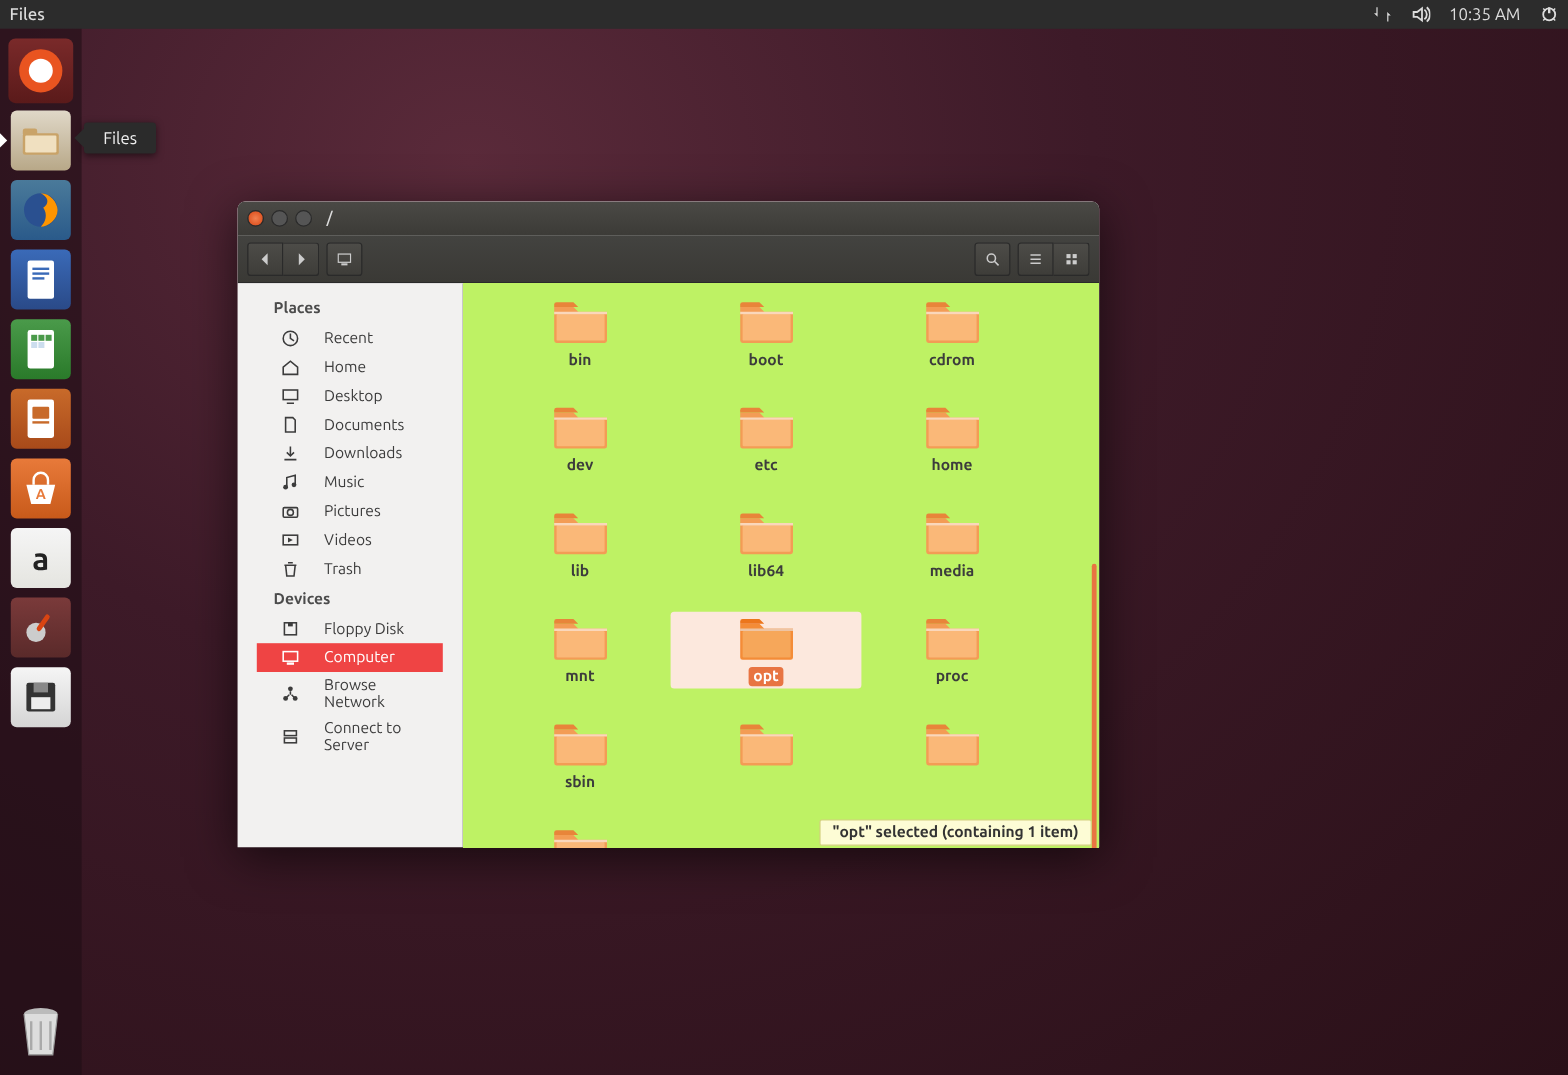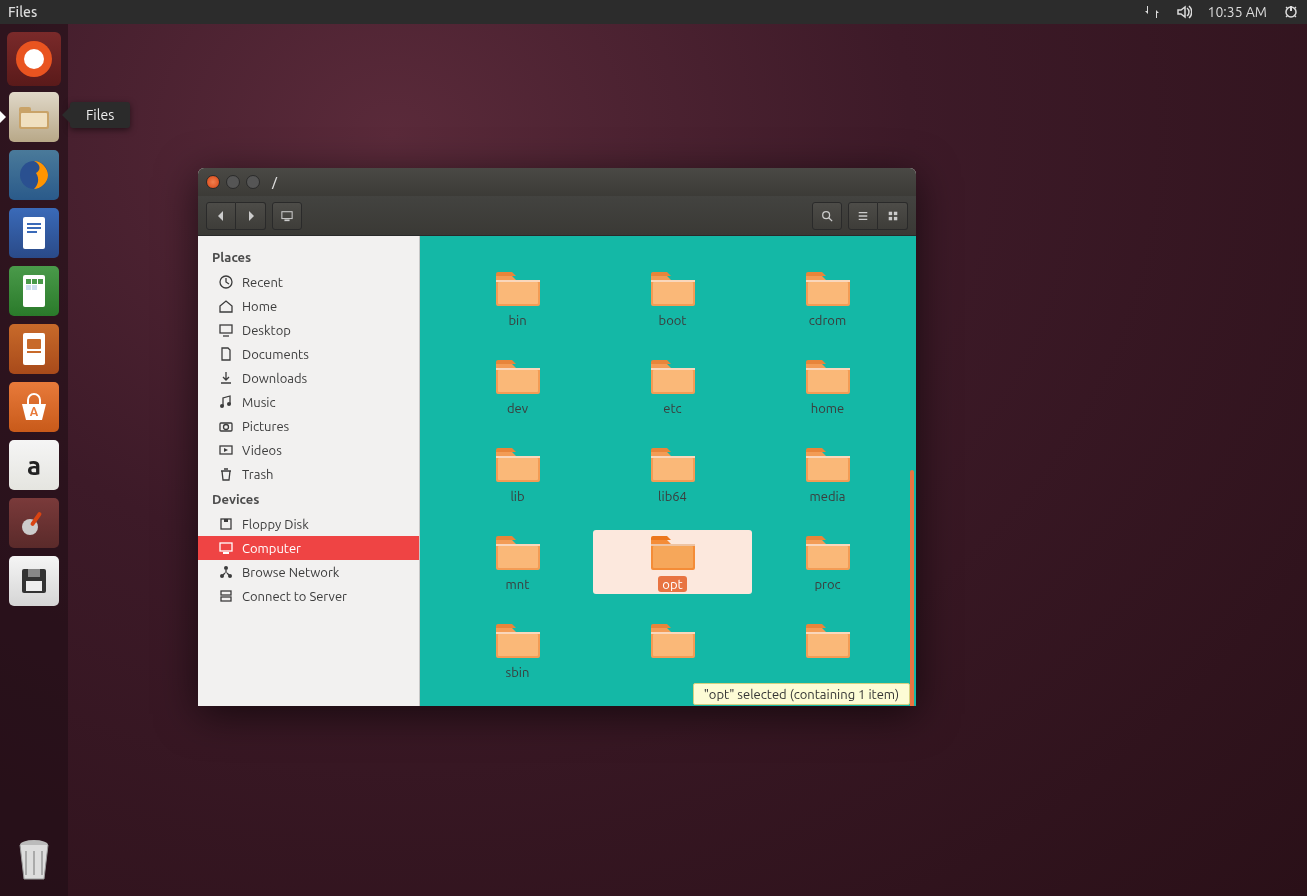--- a/index.html
+++ b/index.html
@@ -36,28 +36,28 @@
 .toolbar { height: 40px; background: linear-gradient(#434340, #3a3935); display: flex; align-items: center; padding: 0 8px; gap: 6px; border-bottom: 1px solid #2a2a2a; }
 .tb-btn { width: 30px; height: 28px; background: linear-gradient(#4d4c48, #3e3d39); border: 1px solid #2a2a2a; border-radius: 3px; display: flex; align-items: center; justify-content: center; cursor: pointer; }
 .tb-btn svg { width: 12px; height: 12px; fill: #ccc; }
 .tb-group { display: flex; }
 .tb-group .tb-btn:first-child { border-radius: 3px 0 0 3px; }
 .tb-group .tb-btn:last-child { border-radius: 0 3px 3px 0; border-left: none; }
 .tb-spacer { flex: 1; }
 
 .body { flex: 1; display: flex; overflow: hidden; position: relative; }
 
-.sidebar { width: 222px; background: #f2f1f0; border-right: 1px solid #c7c7c7; overflow-y: auto; padding: 8px 0; }
+.sidebar { width: 188px; background: #f2f1f0; border-right: 1px solid #c7c7c7; overflow-y: auto; padding: 8px 16px; }
 .sidebar-heading { font-size: 13px; font-weight: 600; color: #4c4c4c; padding: 6px 14px; }
-.sidebar-item { display: flex; align-items: center; gap: 8px; font-size: 13px; color: #3c3c3c; padding: 4px 14px 4px 20px; cursor: pointer; }
+.sidebar-item { display: flex; align-items: center; gap: 20px; font-size: 13px; color: #3c3c3c; padding: 4px 14px 4px 20px; cursor: pointer; }
 .sidebar-item.selected { background: #ef4444; color: #fff; }
 .sidebar-item .sicon { width: 16px; height: 16px; flex-shrink: 0; fill: #555; }
 .sidebar-item.selected .sicon { fill: #fff; }
 
-.content { flex: 1; background: #14b8a6; overflow-y: auto; padding: 32px 20px; position: relative; }
+.content { flex: 1; background: #bef264; overflow-y: auto; padding: 12px 20px; position: relative; font-weight: bold; }
 .grid { display: grid; grid-template-columns: repeat(3, 155px); gap: 28px 0; justify-content: start; }
 .folder { display: flex; flex-direction: column; align-items: center; cursor: pointer; }
 .folder-icon { width: 48px; height: 40px; position: relative; }
 .folder-icon svg { width: 100%; height: 100%; }
 .folder-label { font-size: 13px; color: #3c3c3c; margin-top: 4px; padding: 1px 4px; border-radius: 3px; }
 .folder.selected .folder-label { background: #e87442; color: #fff; }
 .folder.selected .folder-icon { filter: brightness(0.92) saturate(1.3); }
 .folder.selected { background: #fce8dd; border-radius: 3px; padding: 2px; margin: -2px; }
 .scrollbar-thumb { position: absolute; right: 2px; top: 234px; width: 4px; height: 240px; background: #e87442; border-radius: 2px; }
 

